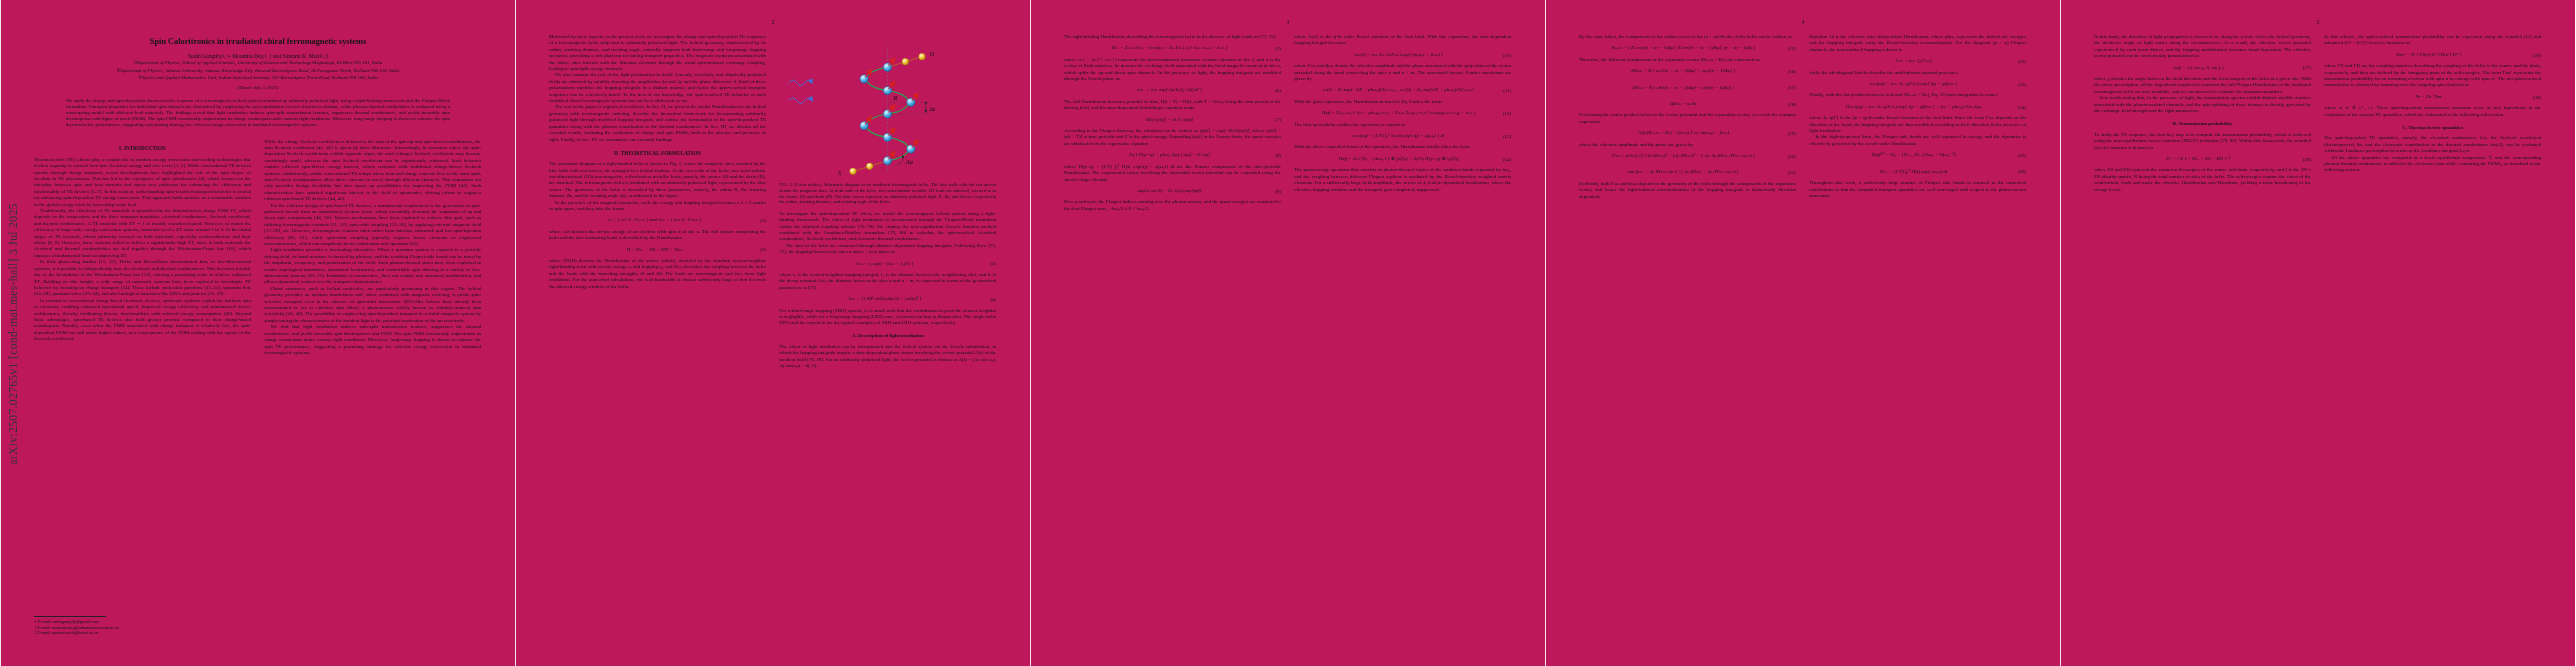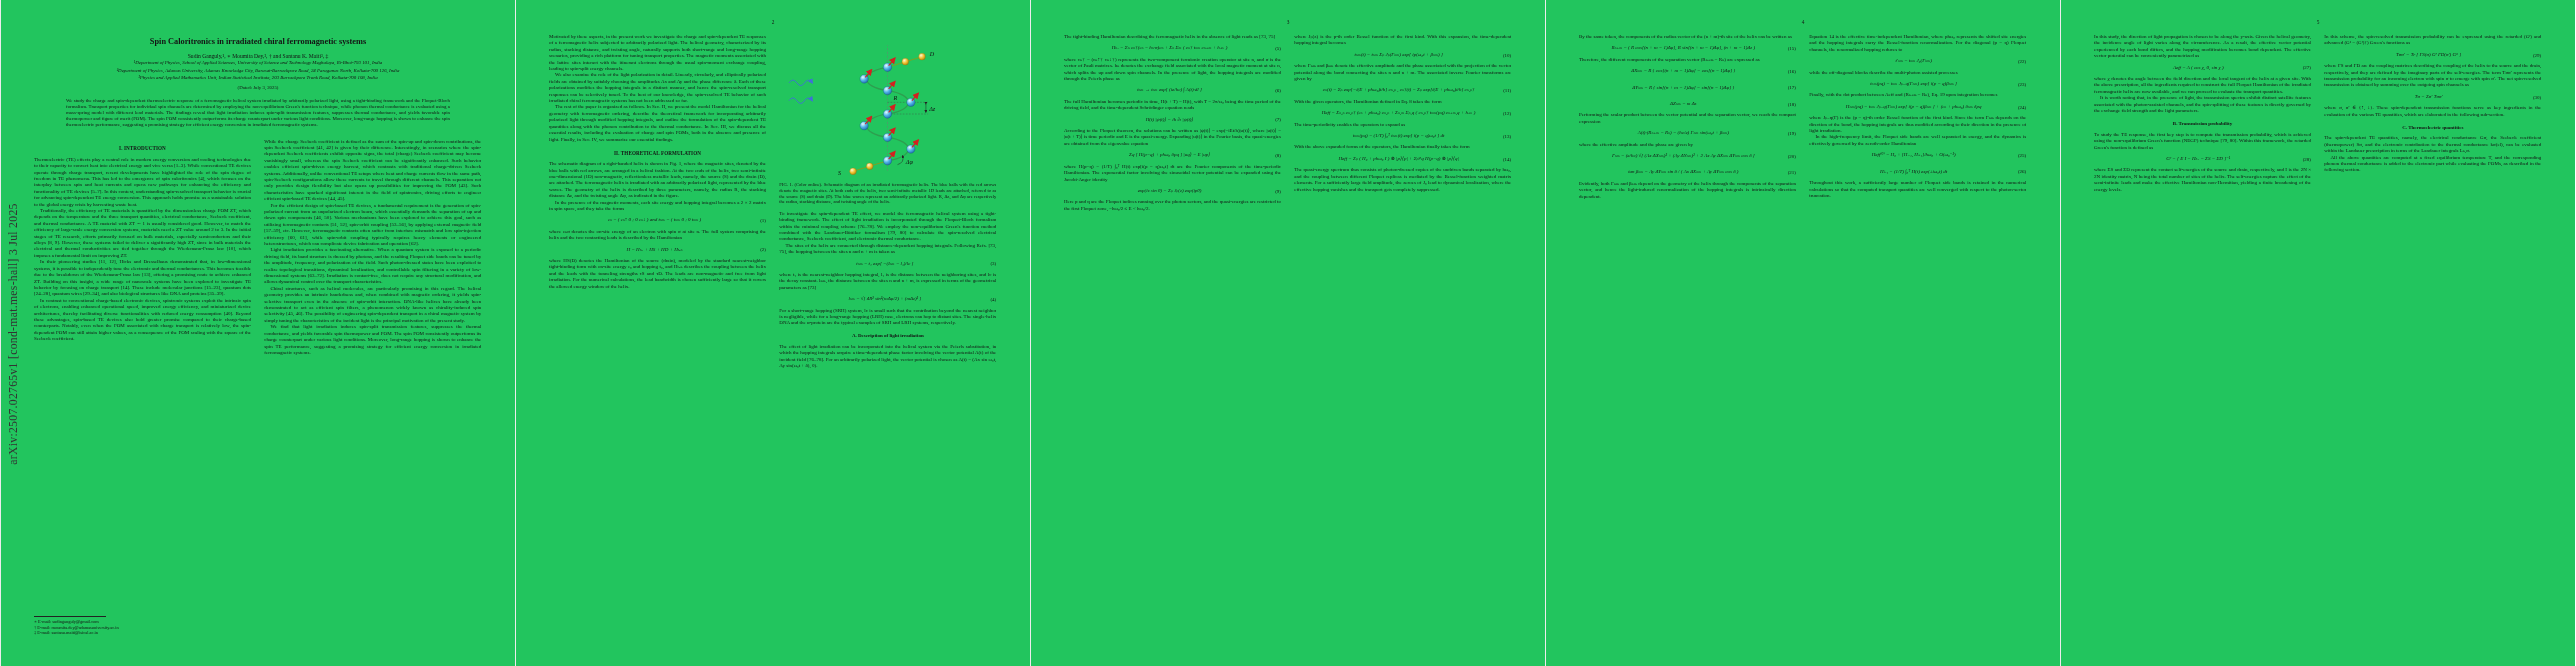--- a/index.html
+++ b/index.html
@@ -1,21 +1,21 @@
 <!DOCTYPE html>
 <html style="font-size:9px"><head>
 <meta charset="utf-8">
 <title>arXiv preprint</title>
 <style>
   *{margin:0;padding:0;box-sizing:border-box;}
   html,body{background:#ffffff;}
   .canvas{position:relative;width:2576px;height:667px;background:#fff;display:flex;
           font-family:"Liberation Serif","DejaVu Serif",serif;color:#141414;overflow:hidden;}
   .page{width:515px;height:667px;padding:19px 33px 31px;position:relative;overflow:hidden;
-        display:flex;flex-direction:column;background:#22c55e;}
+        display:flex;flex-direction:column;background:#be185d;}
   .page:not(:first-child){border-left:0.6px solid #ececec;}
   .page-num{text-align:center;font-size:5.3px;margin-bottom:9px;}
   .cols{display:flex;gap:13.3px;flex:1;overflow:hidden;align-items:stretch;}
   .col{width:217px;display:flex;flex-direction:column;overflow:hidden;}
   
   .paper-head{margin-bottom:10px;}
   .title{text-align:center;font-size:8.3px;font-weight:bold;margin-top:18px;}
   .authors{text-align:center;font-size:5.6px;margin-top:7.2px;}
   .affil{text-align:center;font-style:italic;font-size:4.9px;line-height:6.3px;margin-top:1.1px;}
   .date{text-align:center;font-size:4.8px;margin-top:3.9px;}

